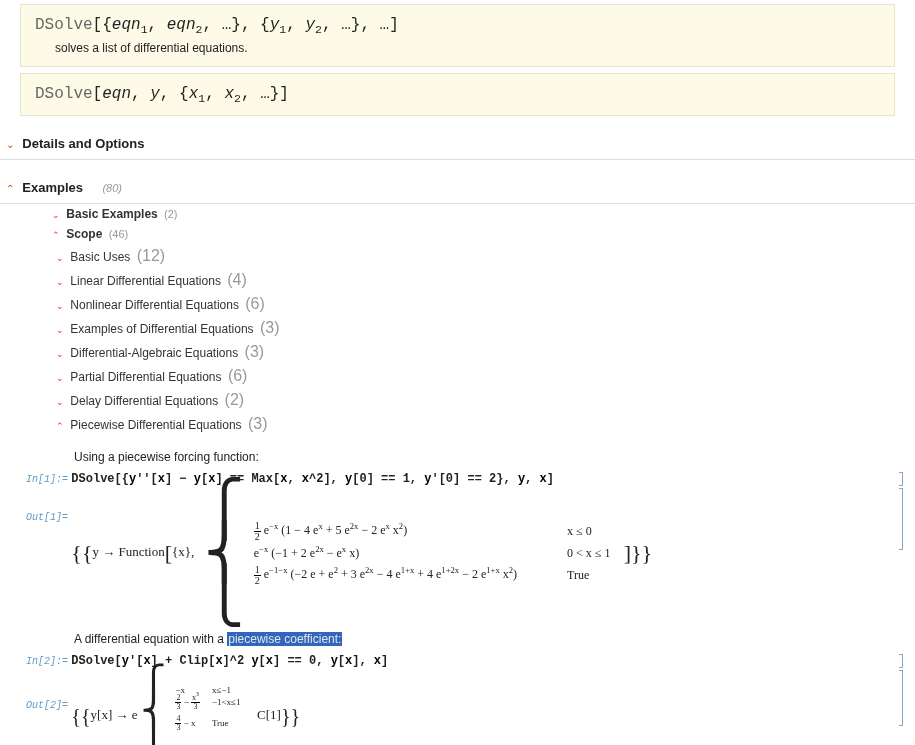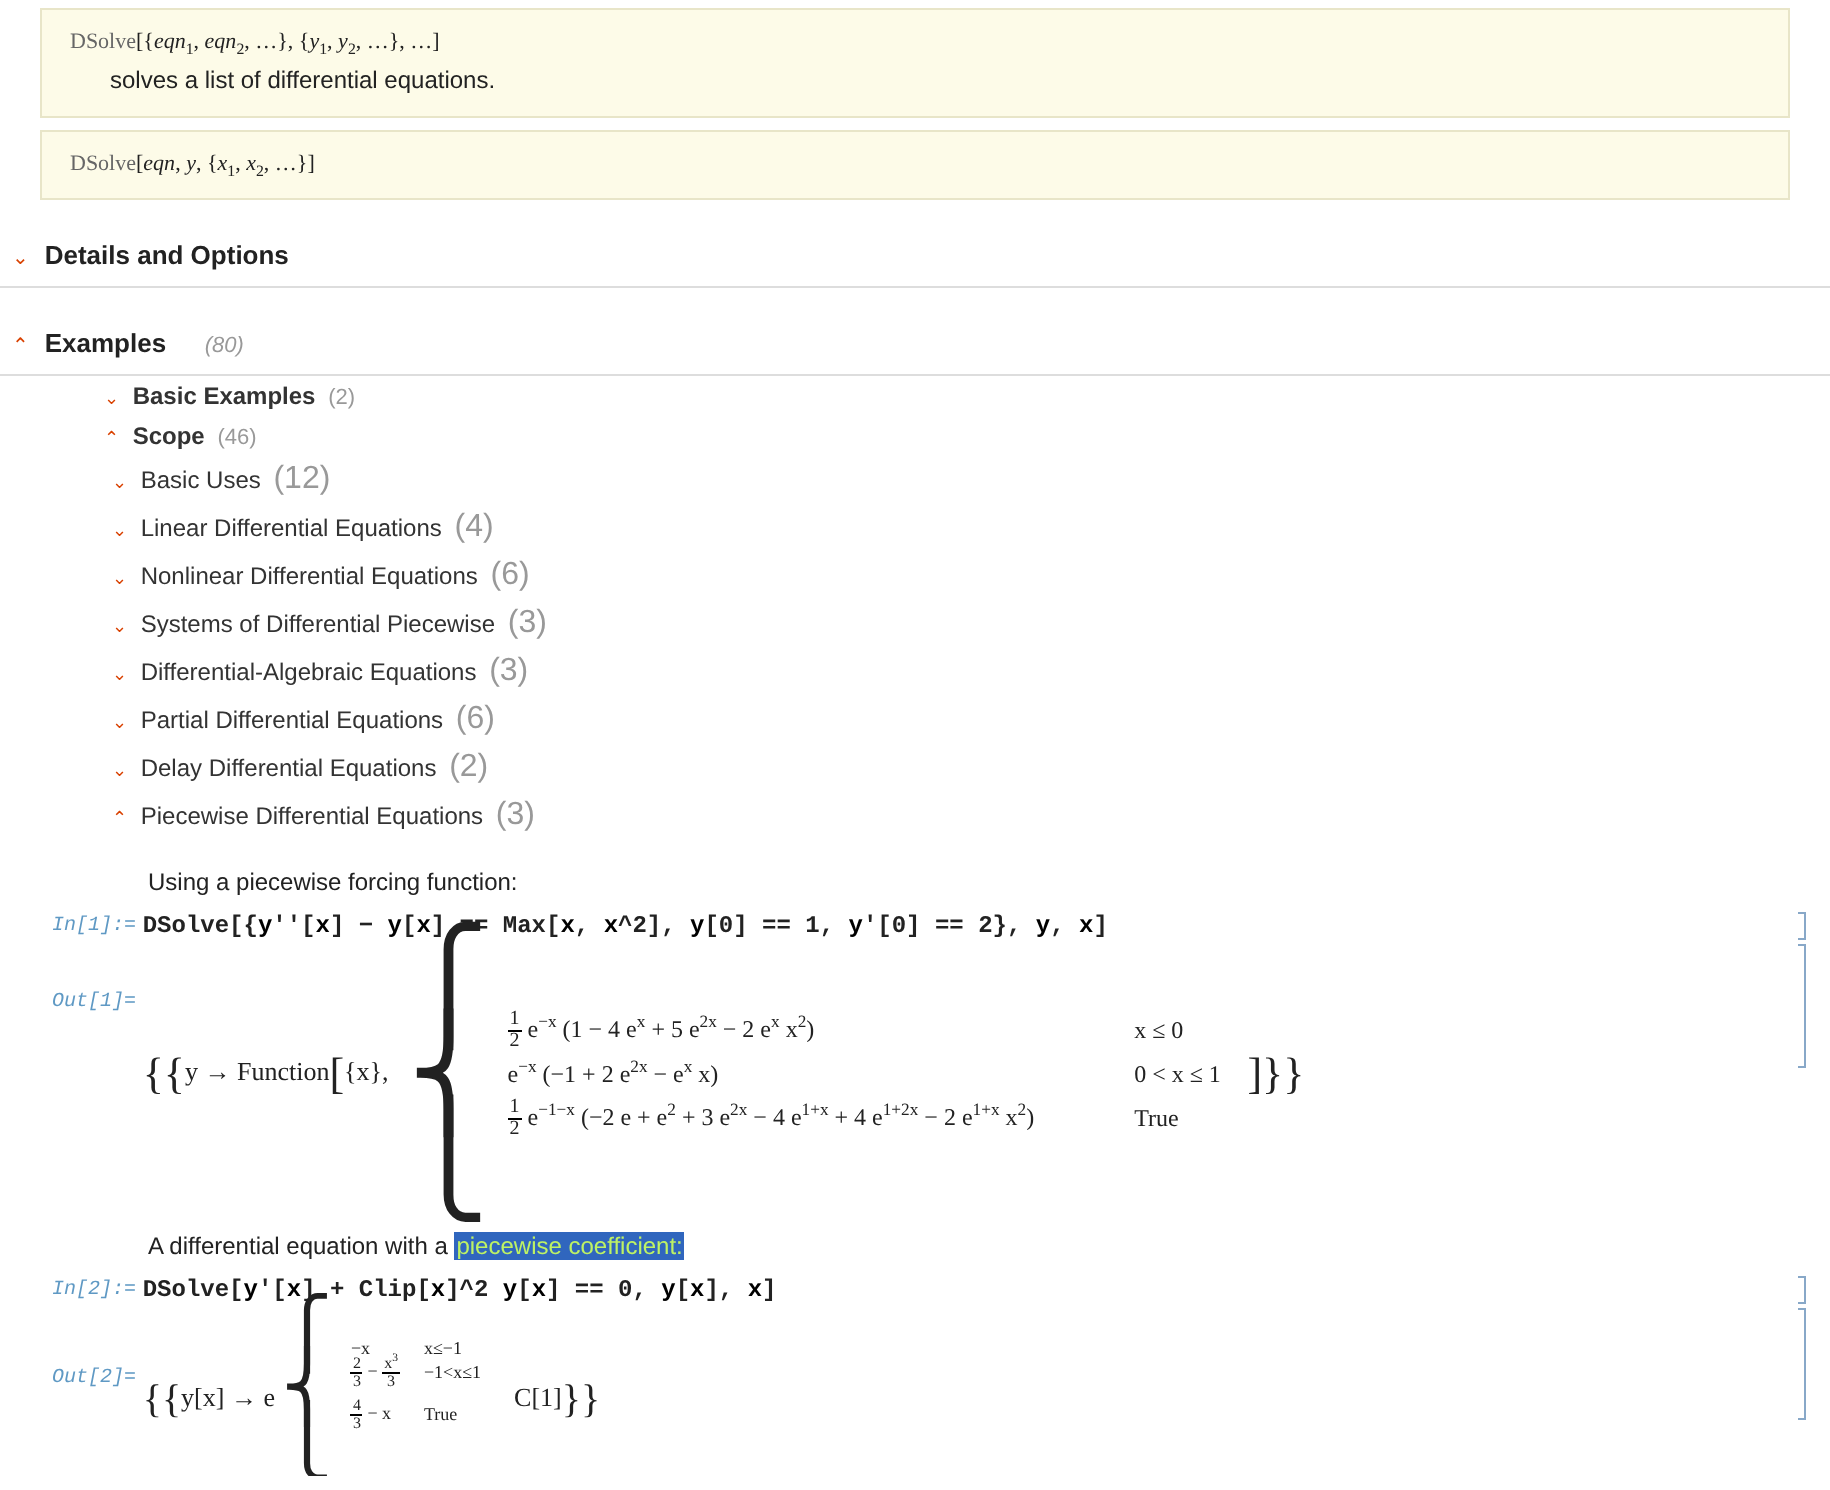--- a/index.html
+++ b/index.html
@@ -16,22 +16,22 @@
     }
     .yellow-box {
       background: #fdfbe8;
       border: 1px solid #e8e5c8;
       padding: 8px 14px;
       margin: 4px 20px 6px 20px;
       font-size: 12px;
       line-height: 1.6;
     }
     .yellow-box .syntax-line {
-      font-family: Liberation Serif, serif;
-      font-size: 11px;
+      font-family: Liberation Mono, monospace;
+      font-size: 16px;
     }
     .yellow-box .syntax-line .kw {
       color: #666;
     }
     .yellow-box .syntax-line .italic {
       font-style: italic;
     }
     .yellow-box .desc {
       margin-left: 20px;
       font-family: Arial, sans-serif;
@@ -101,21 +101,21 @@
       margin-left: 3px;
     }
     .example-text {
       margin-left: 74px;
       margin-top: 14px;
       margin-bottom: 8px;
       font-size: 12px;
     }
     .highlighted {
       background: #3066be;
-      color: #bef264;
+      color: #e5e5e5;
       padding: 0 1px;
     }
     .code-block {
       position: relative;
       margin: 2px 12px 2px 22px;
     }
     .label {
       color: #5f99c4;
       font-family: "Courier New", monospace;
       font-size: 10px;
@@ -252,21 +252,21 @@
   <span class="title">Linear Differential Equations</span>
   <span class="count">(4)</span>
 </div>
 <div class="subsubsection">
   <span class="arrow">⌄</span>
   <span class="title">Nonlinear Differential Equations</span>
   <span class="count">(6)</span>
 </div>
 <div class="subsubsection">
   <span class="arrow">⌄</span>
-  <span class="title">Systems of Differential Piecewise</span>
+  <span class="title">Examples of Differential Equations</span>
   <span class="count">(3)</span>
 </div>
 <div class="subsubsection">
   <span class="arrow">⌄</span>
   <span class="title">Differential-Algebraic Equations</span>
   <span class="count">(3)</span>
 </div>
 <div class="subsubsection">
   <span class="arrow">⌄</span>
   <span class="title">Partial Differential Equations</span>

